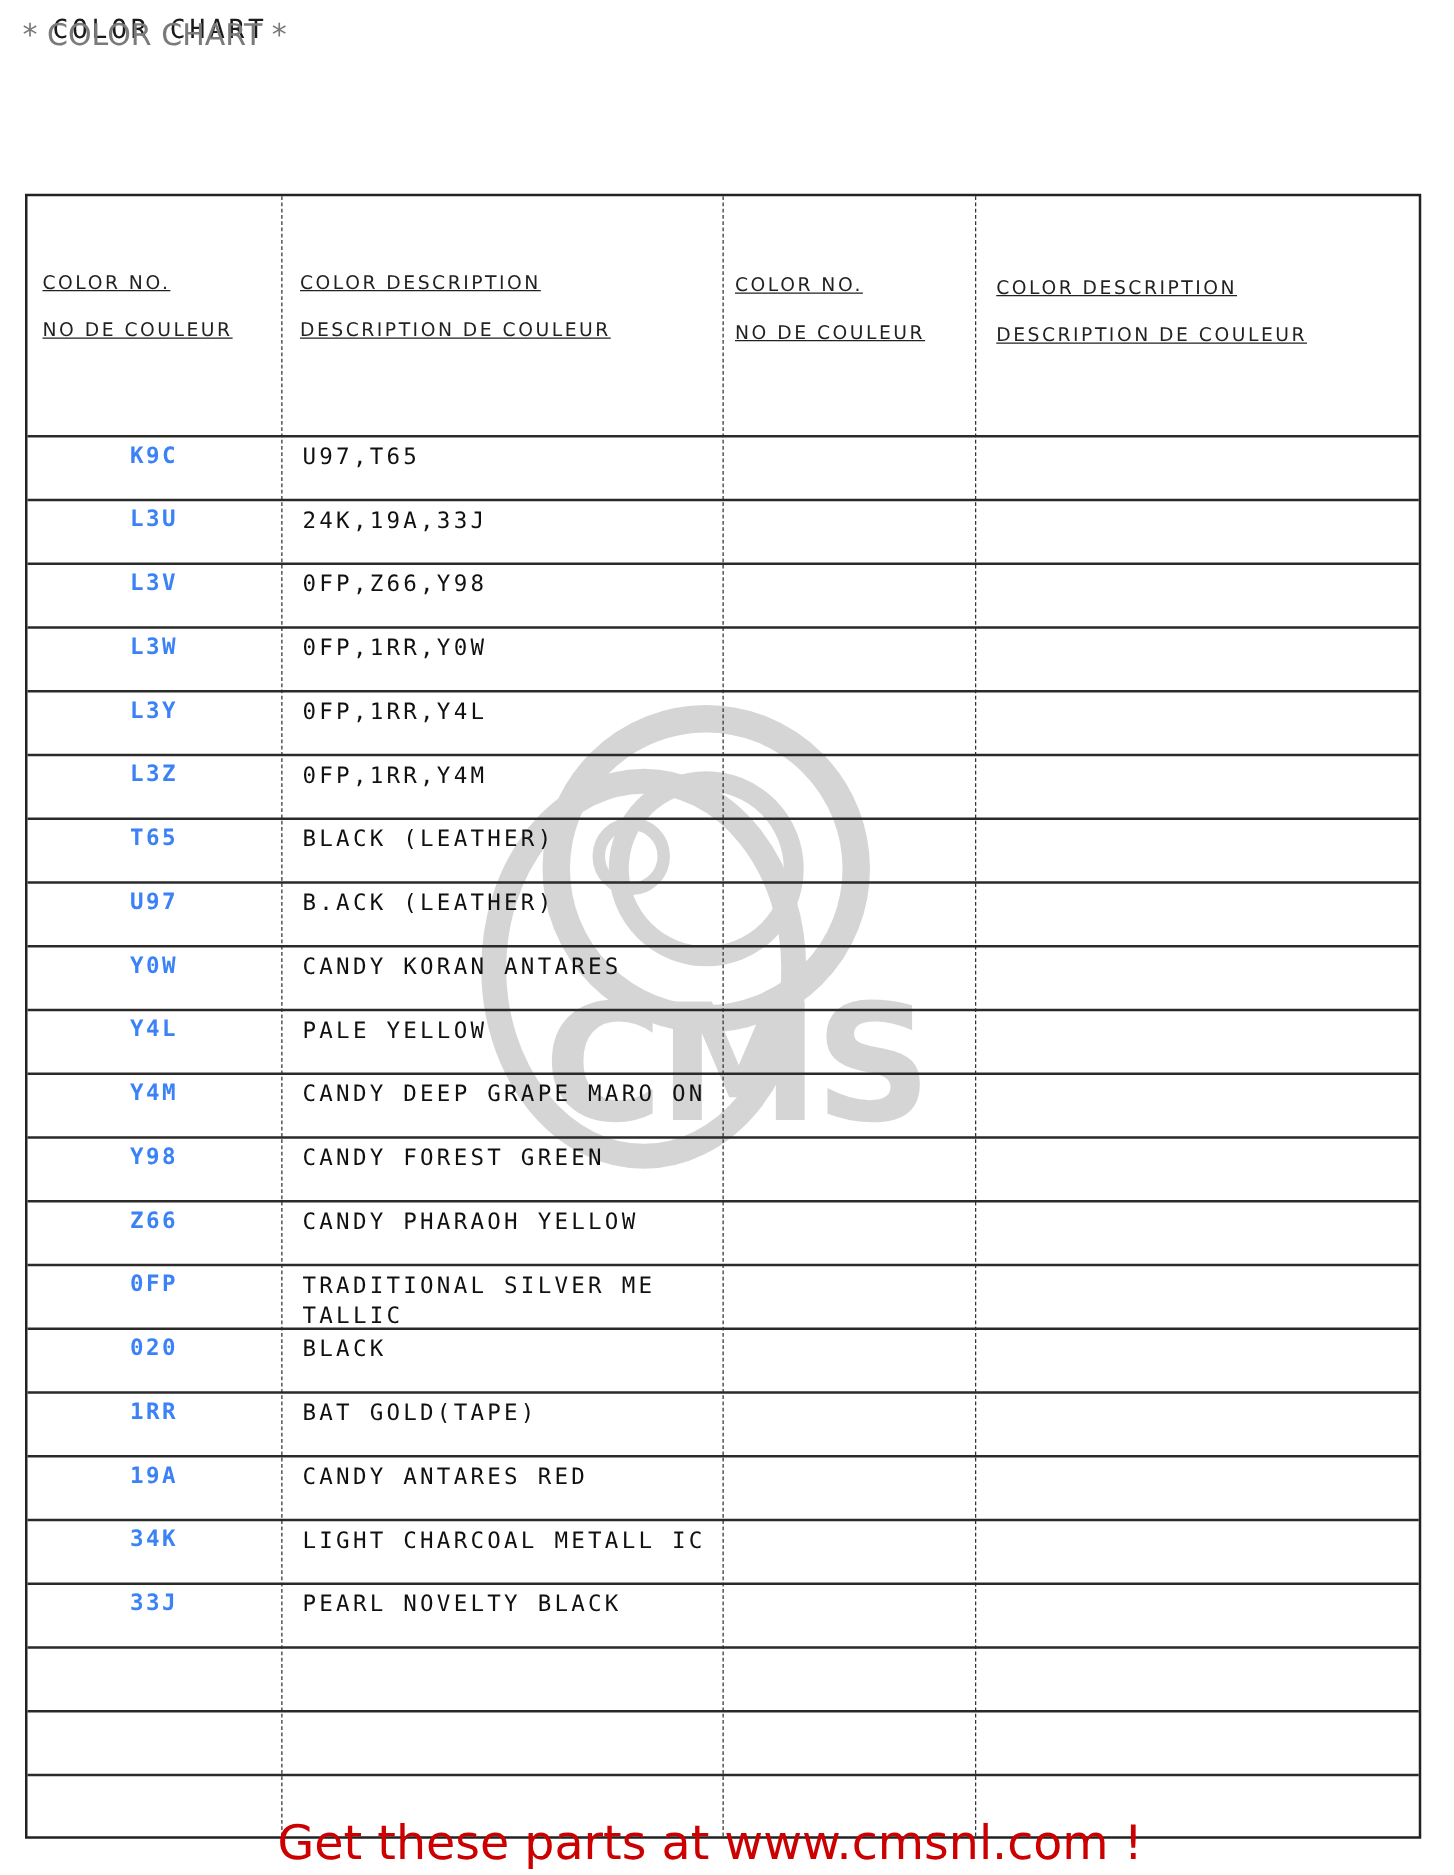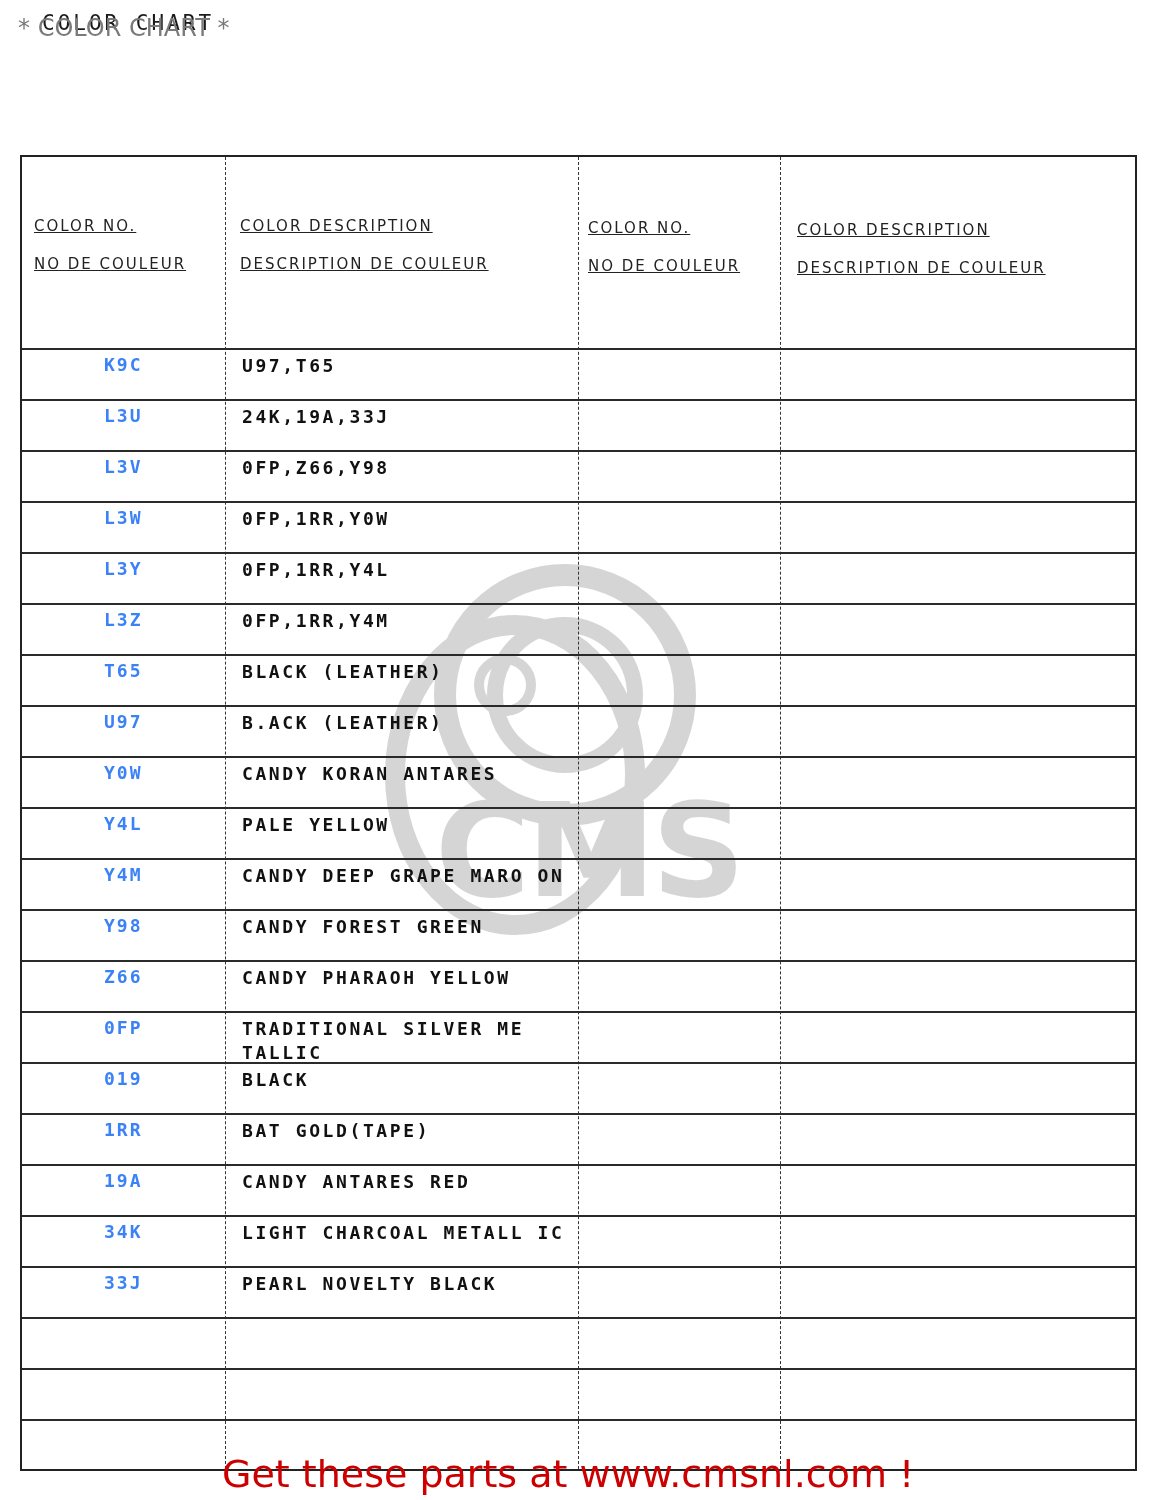--- a/index.html
+++ b/index.html
@@ -9,21 +9,21 @@
   .title-overlay { position: absolute; left: 18px; top: 14px; font-family: "DejaVu Sans", sans-serif; font-size: 24px; color: #7a7a7a; letter-spacing: 0px; white-space: pre; }
 
   .table { position: absolute; left: 20px; top: 155px; width: 1117px; height: 1316px; border: 2px solid #222; box-sizing: border-box; }
   .vline { position: absolute; top: 0; bottom: 0; width: 0; border-left: 1.5px dashed #333; }
   .hline { position: absolute; left: 0; right: 0; height: 0; border-top: 2px solid #2a2a2a; }
 
   .hdr-cell { position: absolute; font-family: "DejaVu Sans", sans-serif; font-size: 15px; letter-spacing: 2px; color: #222; white-space: nowrap; text-decoration: underline; }
 
   .row { position: absolute; left: 0; right: 0; }
   .code { position: absolute; left: 82px; top: 4px; font-family: "DejaVu Sans Mono", monospace; font-weight: bold; font-size: 18px; letter-spacing: 2px; color: #3b82f6; }
-  .desc { position: absolute; left: 220px; top: 4px; width: 340px; font-family: "DejaVu Sans Mono", monospace; font-weight: bold; font-size: 18px; letter-spacing: 2.6px; line-height: 24px; color: #111; }
+  .desc { position: absolute; left: 220px; top: 4px; width: 340px; font-family: "DejaVu Sans Mono", monospace; font-weight: normal; font-size: 18px; letter-spacing: 2.6px; line-height: 24px; color: #111; }
 
   .watermark { position: absolute; left: 375px; top: 545px; width: 440px; height: 440px; opacity: 0.16; pointer-events: none; }
   .wm-text { position: absolute; font-family: "DejaVu Sans", sans-serif; font-weight: bold; color: #000; }
 
   .footer-link { position: absolute; left: 222px; top: 1452px; font-family: "DejaVu Sans", sans-serif; font-size: 38px; color: #cc0000; white-space: nowrap; }
 </style>
 </head>
 <body>
 
 <div class="title-block">
@@ -129,21 +129,21 @@
   </div>
   <div class="row" style="top:805px;">
     <span class="code">Z66</span>
     <span class="desc">CANDY PHARAOH YELLOW</span>
   </div>
   <div class="row" style="top:856px;">
     <span class="code">0FP</span>
     <span class="desc">TRADITIONAL SILVER ME TALLIC</span>
   </div>
   <div class="row" style="top:907px;">
-    <span class="code">019</span>
+    <span class="code">020</span>
     <span class="desc">BLACK</span>
   </div>
   <div class="row" style="top:958px;">
     <span class="code">1RR</span>
     <span class="desc">BAT GOLD(TAPE)</span>
   </div>
   <div class="row" style="top:1009px;">
     <span class="code">19A</span>
     <span class="desc">CANDY ANTARES RED</span>
   </div>

